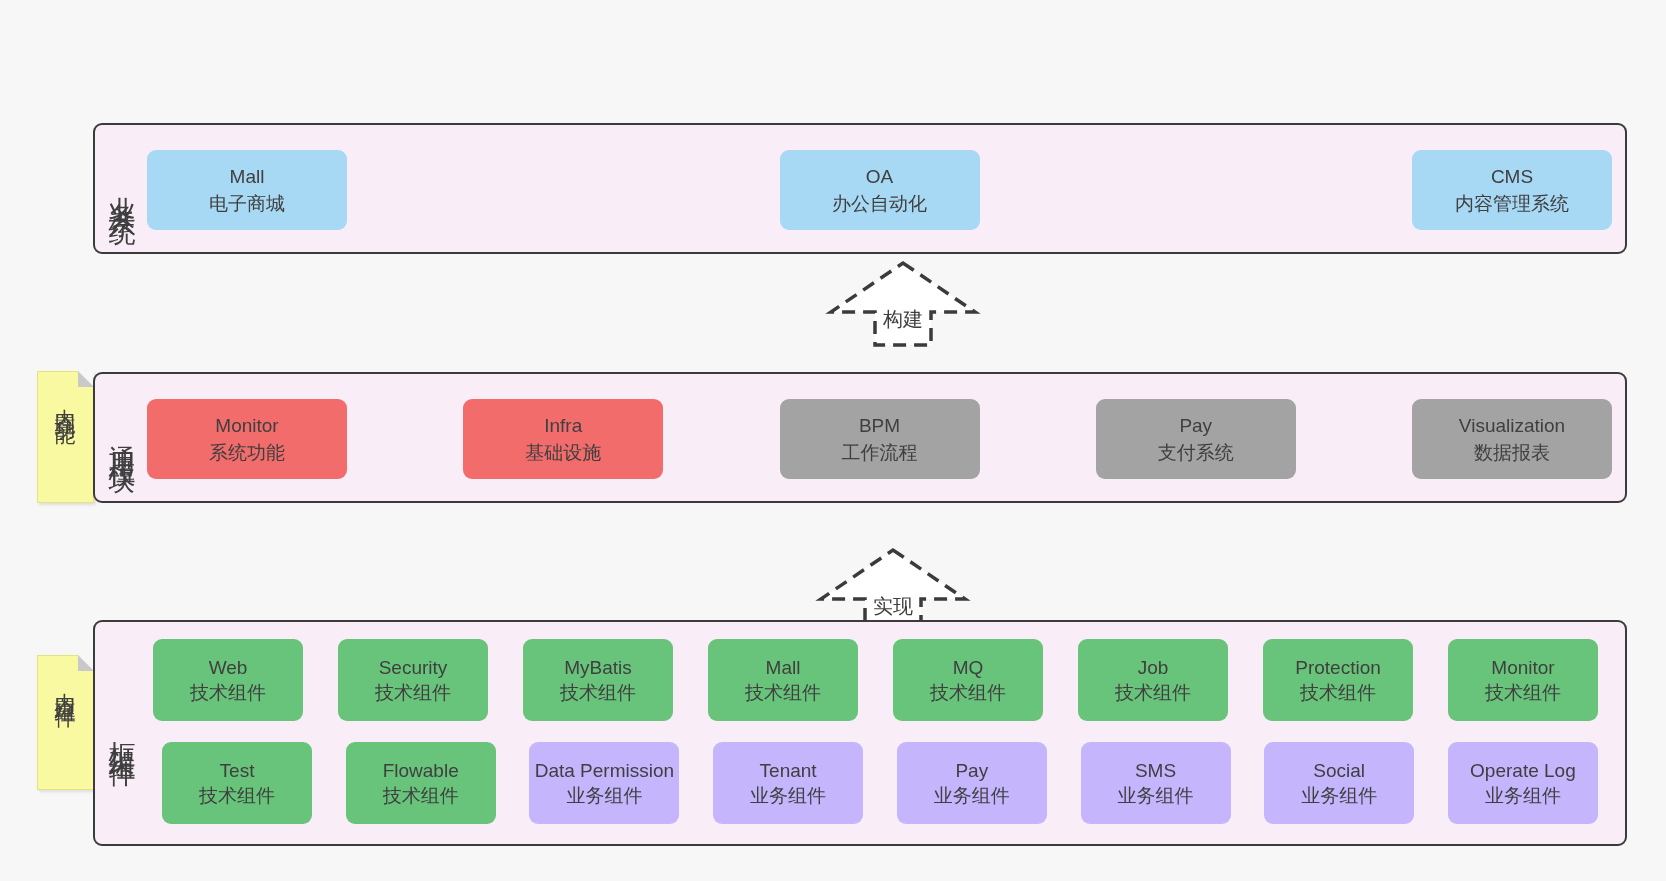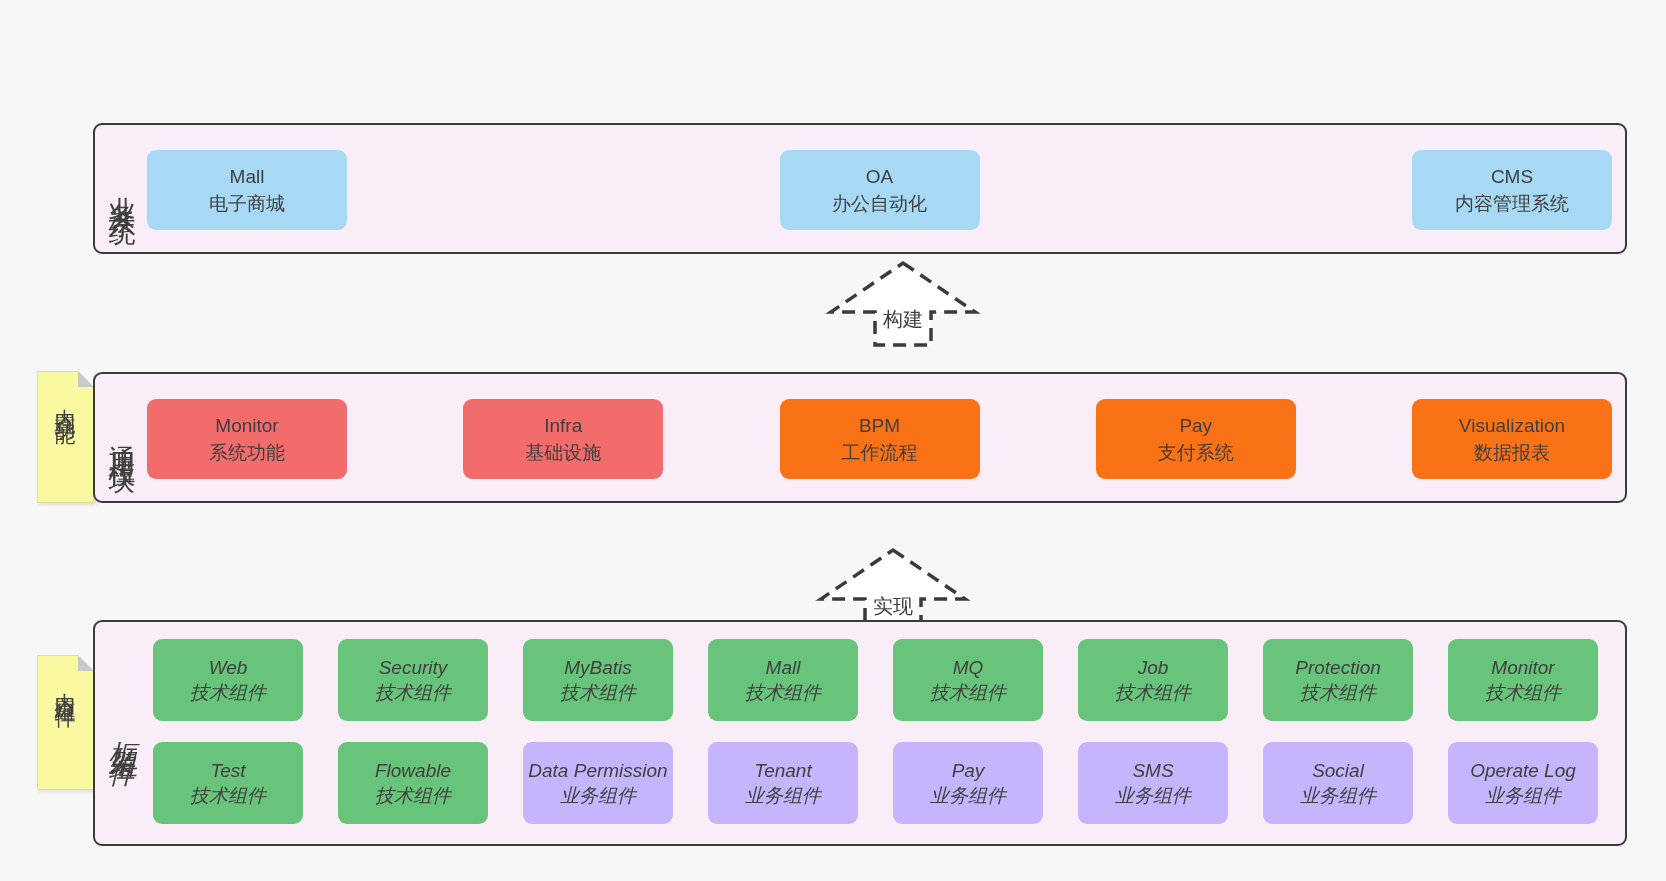--- a/index.html
+++ b/index.html
@@ -10,47 +10,47 @@
     color:#3f3f3f;
   }
   
   .panel{
     position:absolute; left:93px; width:1534px;
     background:#f9eef7; border:2px solid #3b3b3b; border-radius:9px;
     box-sizing:border-box;
   }
   .panel-business{ top:123px; height:131px; }
   .panel-common{ top:372px; height:131px; }
-  .panel-framework{ top:620px; height:226px;font-style:italic; }
+  .panel-framework{ top:620px; height:226px; }
 
   .vlabel{
     position:absolute; left:13px; top:50%; transform:translateY(-50%);
     writing-mode:vertical-rl; text-orientation:upright;
     font-size:27px; letter-spacing:7px; line-height:1; color:#3f3f3f;
     white-space:nowrap;
   }
 
   
   .row{ position:absolute; display:flex; justify-content:space-between; }
   .row-6{ left:52px; right:13px; top:25px; height:80px; }
   .row-8a{ left:58px; right:27px; top:17px; height:82px; }
-  .row-8b{ left:58px; right:27px; top:120px; height:82px; }
+  .row-8b{ left:67px; right:27px; top:120px; height:82px; }
 
   .box{
     border-radius:9px; box-sizing:border-box;
     display:flex; flex-direction:column; align-items:center; justify-content:center;
     text-align:center; font-size:19px; line-height:27px; color:#3f3f3f;
     padding:2px 4px;
   }
   .row-6 .box{ width:200px; }
   .row-8a .box,.row-8b .box{ width:150px; line-height:25px; }
 
   .blue{ background:#a7d8f4; }
   .red{ background:#f26c6c; }
-  .pink{ background:#f97316; }
+  .pink{ background:#a3a3a3; }
   .green{ background:#68c47a; }
   .green-light{ background:#c4b5fd; }
 
   
   .note{
     position:absolute; left:37px; width:57px;
     background:#f9f9a1; border:1px solid #e3e380; box-sizing:border-box;
     box-shadow:2px 2px 3px rgba(0,0,0,0.10);
   }
   .note-features{ top:371px; height:132px; }

